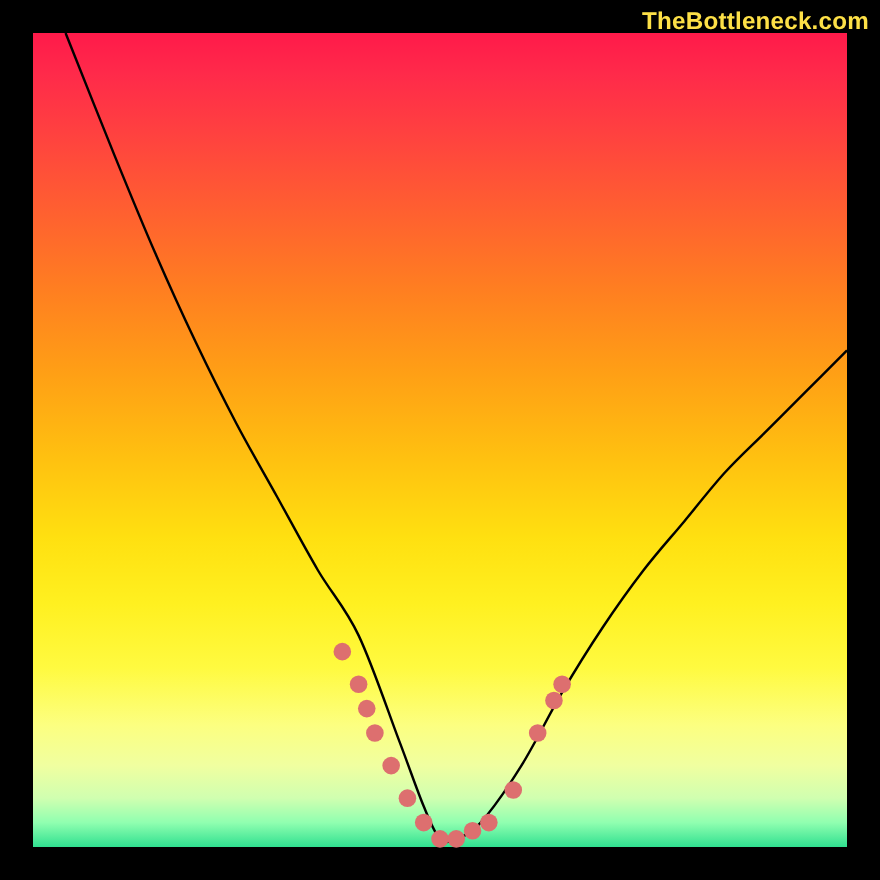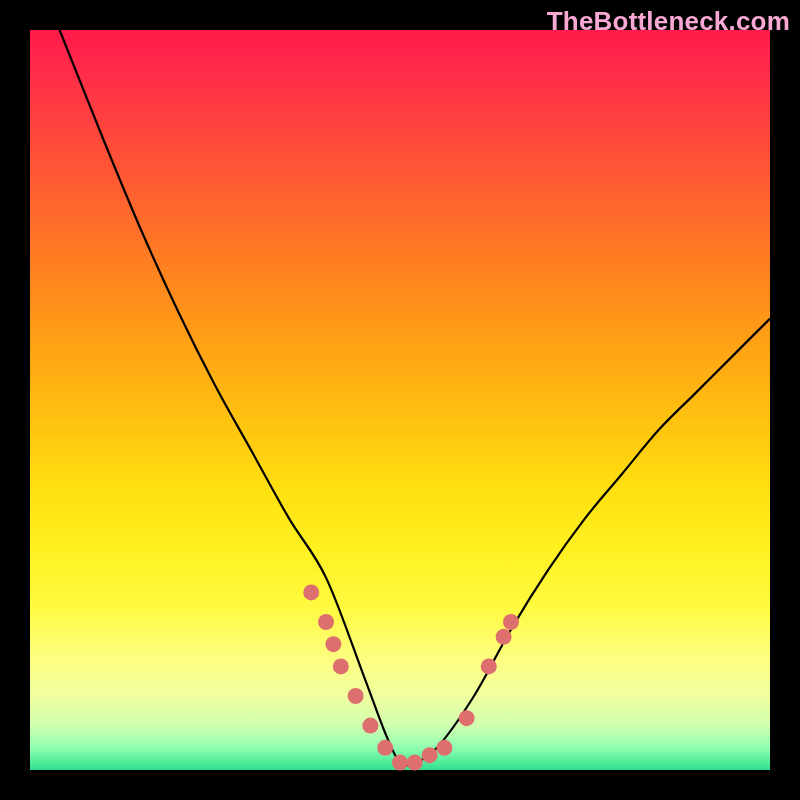--- a/index.html
+++ b/index.html
@@ -38,23 +38,23 @@
       #d0ffb0 94%,
       #90ffb0 97%,
       #30e090 100%
     );
   }
   .watermark {
     position: absolute;
     top: 6px;
     right: 10px;
     font-family: Arial, Helvetica, sans-serif;
-    font-size: 26px;
+    font-size: 22px;
     font-weight: bold;
-    color: #f9a8d4;
+    color: #fde047;
     letter-spacing: 0.2px;
     z-index: 10;
   }
   svg.curve {
     position: absolute;
     left: 0;
     top: 0;
     width: 740px;
     height: 740px;
     overflow: visible;

